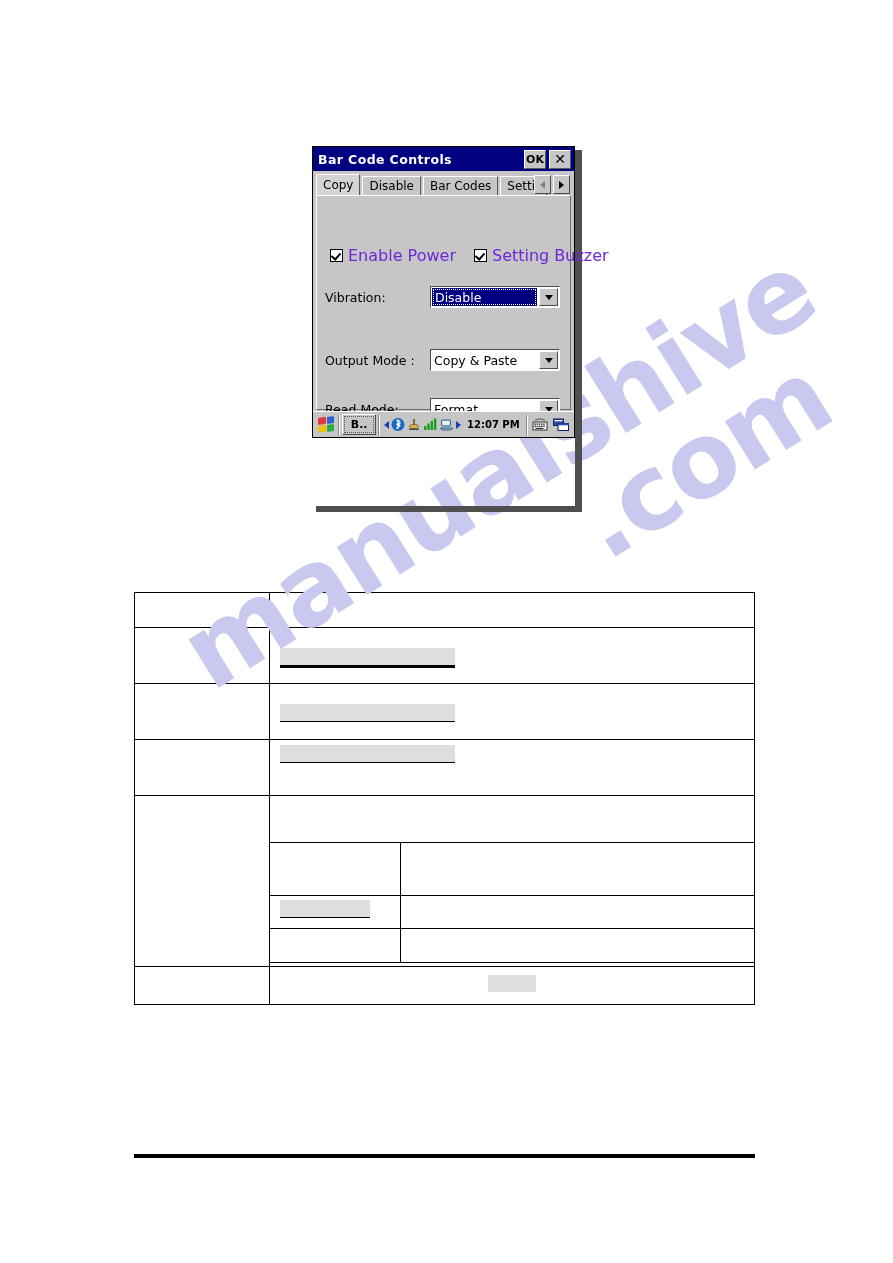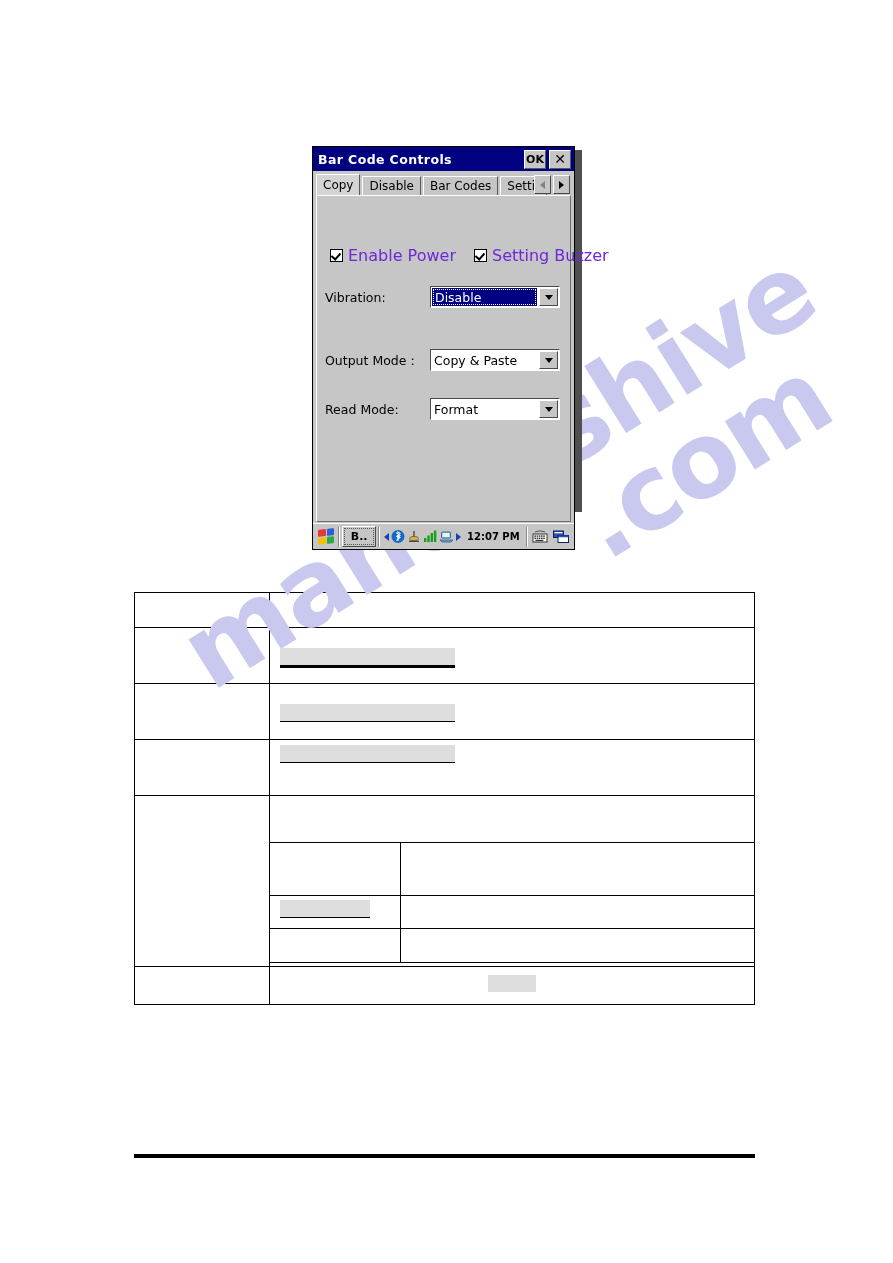--- a/index.html
+++ b/index.html
@@ -47,21 +47,21 @@
     transform: rotate(-32deg);
     letter-spacing: -2px;
   }
 
   
   .pda-window {
     position: absolute;
     left: 312px;
     top: 146px;
     width: 263px;
-    height: 404px;
+    height: 292px;
     background: #c6c6c6;
     border: 1px solid #000;
     box-sizing: border-box;
     z-index: 10;
     font-size: 12px;
   }
   .pda-shadow-right {
     position: absolute;
     left: 575px;
     top: 150px;

